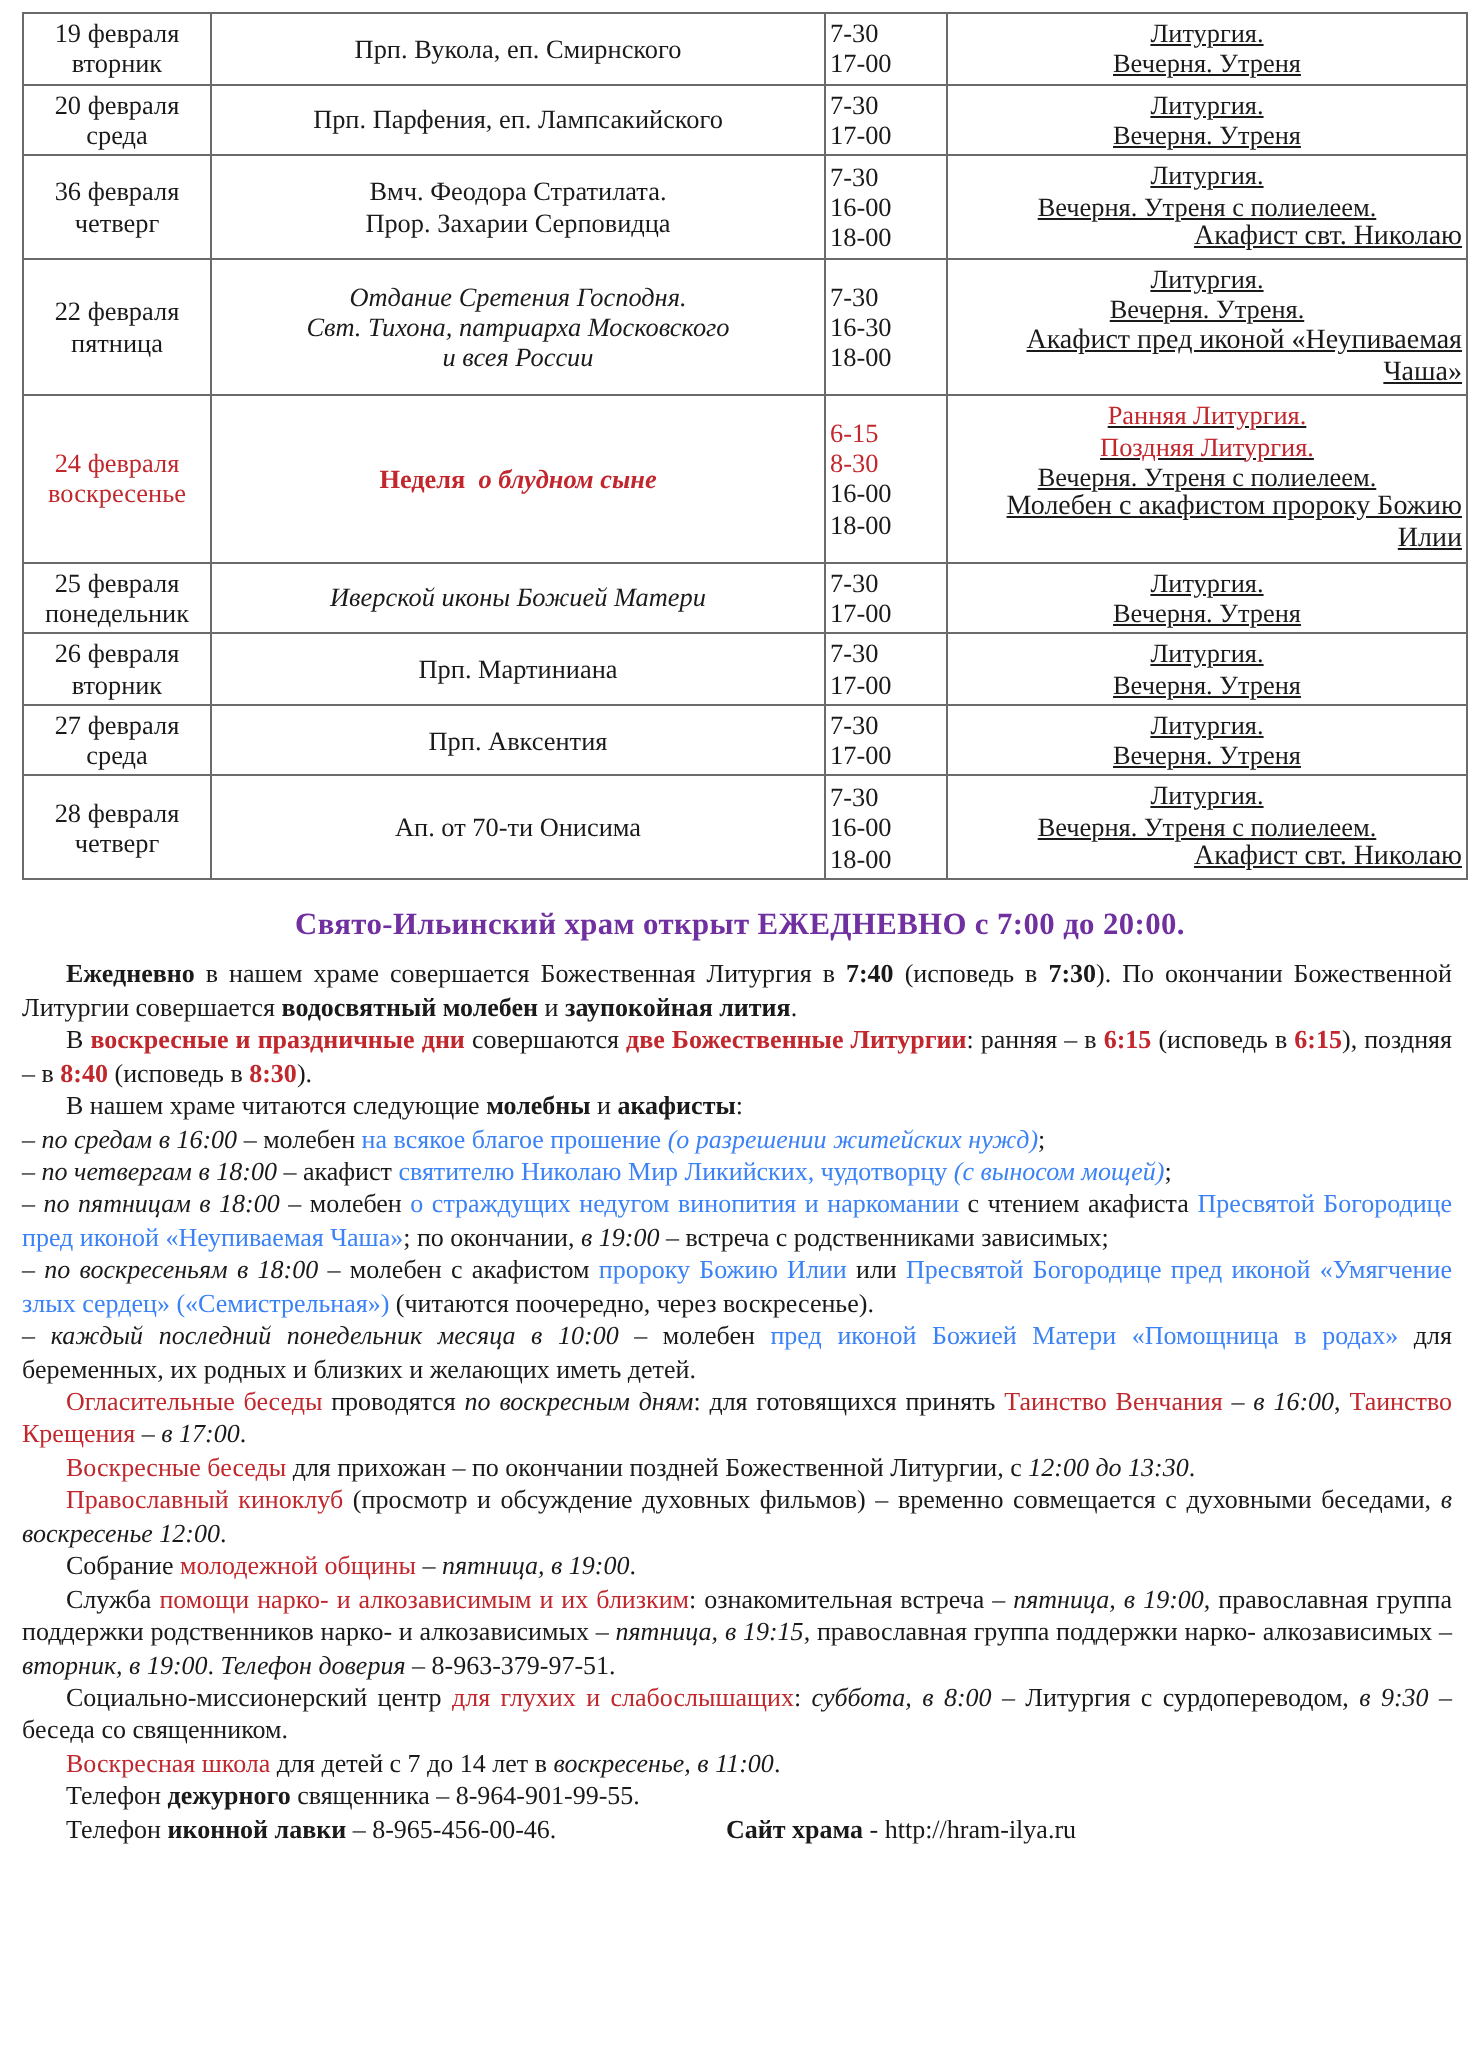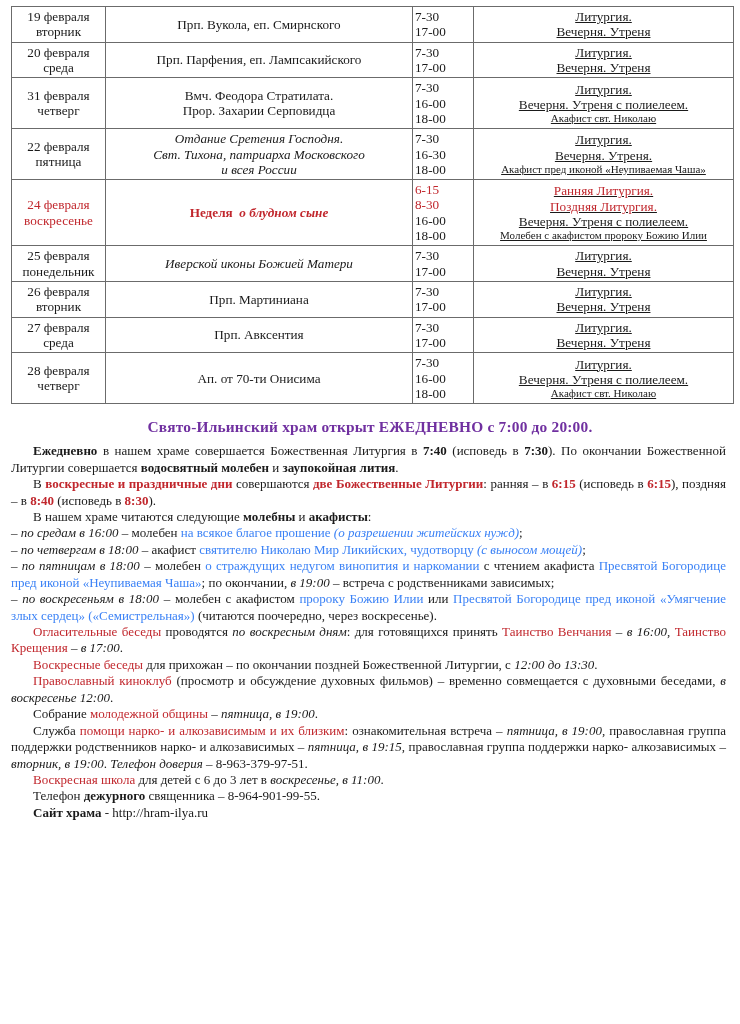--- a/index.html
+++ b/index.html
@@ -27,21 +27,21 @@
     padding:2px 2px;
     line-height:1.16;
     font-size:13.2px;
   }
   td.c-date{width:89px;text-align:center;}
   td.c-feast{width:302px;text-align:center;}
   td.c-time{width:56px;white-space:nowrap;}
   td.c-serv{width:255px;text-align:center;text-decoration:underline;}
 
   .ln{display:block;}
-  .small{font-size:11px;}
+  .small{font-size:14px;text-align:right;}
   .it{font-style:italic;}
   .bd{font-weight:bold;}
   .red{color:#c1272d;}
   .grn{color:#3b82f6;margin-top:16px;}
 
   
   .open-line{
     text-align:center;
     font-weight:bold;
     font-size:15.4px;
@@ -103,21 +103,21 @@
           <span class="ln">17-00</span>
         </td>
         <td class="c-serv">
           <span class="ln">Литургия.</span>
           <span class="ln">Вечерня. Утреня</span>
         </td>
       </tr>
 
       <tr>
         <td class="c-date">
-          <span class="ln">31 февраля</span>
+          <span class="ln">36 февраля</span>
           <span class="ln">четверг</span>
         </td>
         <td class="c-feast">
           <span class="ln">Вмч. Феодора Стратилата.</span>
           <span class="ln">Прор. Захарии Серповидца</span>
         </td>
         <td class="c-time">
           <span class="ln">7-30</span>
           <span class="ln">16-00</span>
           <span class="ln">18-00</span>
@@ -277,20 +277,23 @@
     </p>
 
     <p class="just">
       <span>– </span><span class="it">по пятницам в 18:00</span><span> – молебен </span><span class="grn">о страждущих недугом винопития и наркомании</span><span> с чтением акафиста </span><span class="grn">Пресвятой Богородице пред иконой «Неупиваемая Чаша»</span><span>; по окончании, </span><span class="it">в 19:00</span><span> – встреча с родственниками зависимых;</span>
     </p>
 
     <p class="just">
       <span>– </span><span class="it">по воскресеньям в 18:00</span><span> – молебен с акафистом </span><span class="grn">пророку Божию Илии</span><span> или </span><span class="grn">Пресвятой Богородице пред иконой «Умягчение злых сердец» («Семистрельная»)</span><span> (читаются поочередно, через воскресенье).</span>
     </p>
 
+    <p class="just">
+      <span>– </span><span class="it">каждый последний понедельник месяца в 10:00</span><span> – молебен </span><span class="grn">пред иконой Божией Матери «Помощница в родах»</span><span> для беременных, их родных и близких и желающих иметь детей.</span>
+    </p>
 
     <p class="ind just">
       <span class="red">Огласительные беседы</span><span> проводятся </span><span class="it">по воскресным дням</span><span>: для готовящихся принять </span><span class="red">Таинство Венчания</span><span> – </span><span class="it">в 16:00</span><span>, </span><span class="red">Таинство Крещения</span><span> – </span><span class="it">в 17:00</span><span>.</span>
     </p>
 
     <p class="ind just">
       <span class="red">Воскресные беседы</span><span> для прихожан – по окончании поздней Божественной Литургии, с </span><span class="it">12:00 до 13:30</span><span>.</span>
     </p>
 
     <p class="ind just">
@@ -298,27 +301,31 @@
     </p>
 
     <p class="ind">
       <span>Собрание </span><span class="red">молодежной общины</span><span> – </span><span class="it">пятница, в 19:00</span><span>.</span>
     </p>
 
     <p class="ind just">
       <span>Служба </span><span class="red">помощи нарко- и алкозависимым и их близким</span><span>: ознакомительная встреча – </span><span class="it">пятница, в 19:00</span><span>, православная группа поддержки родственников нарко- и алкозависимых – </span><span class="it">пятница, в 19:15</span><span>, православная группа поддержки нарко- алкозависимых – </span><span class="it">вторник, в 19:00</span><span>. </span><span class="it">Телефон доверия</span><span> – 8-963-379-97-51.</span>
     </p>
 
+    <p class="ind just">
+      <span>Социально-миссионерский центр </span><span class="red">для глухих и слабослышащих</span><span>: </span><span class="it">суббота, в 8:00</span><span> – Литургия с сурдопереводом, </span><span class="it">в 9:30</span><span> – беседа со священником.</span>
+    </p>
 
     <p class="ind">
-      <span class="red">Воскресная школа</span><span> для детей с 6 до 3 лет в </span><span class="it">воскресенье, в 11:00</span><span>.</span>
+      <span class="red">Воскресная школа</span><span> для детей с 7 до 14 лет в </span><span class="it">воскресенье, в 11:00</span><span>.</span>
     </p>
 
     <p class="ind tel-row">
       <span><span>Телефон </span><span class="bd">дежурного</span><span> священника – 8-964-901-99-55.</span></span>
     </p>
 
     <p class="ind tel-row tel-row2">
+      <span><span>Телефон </span><span class="bd">иконной лавки</span><span> – 8-965-456-00-46.</span></span>
       <span><span class="bd">Сайт храма</span><span> - http://hram-ilya.ru</span></span>
     </p>
 
   </div>
 </div>
 
 </body></html>

